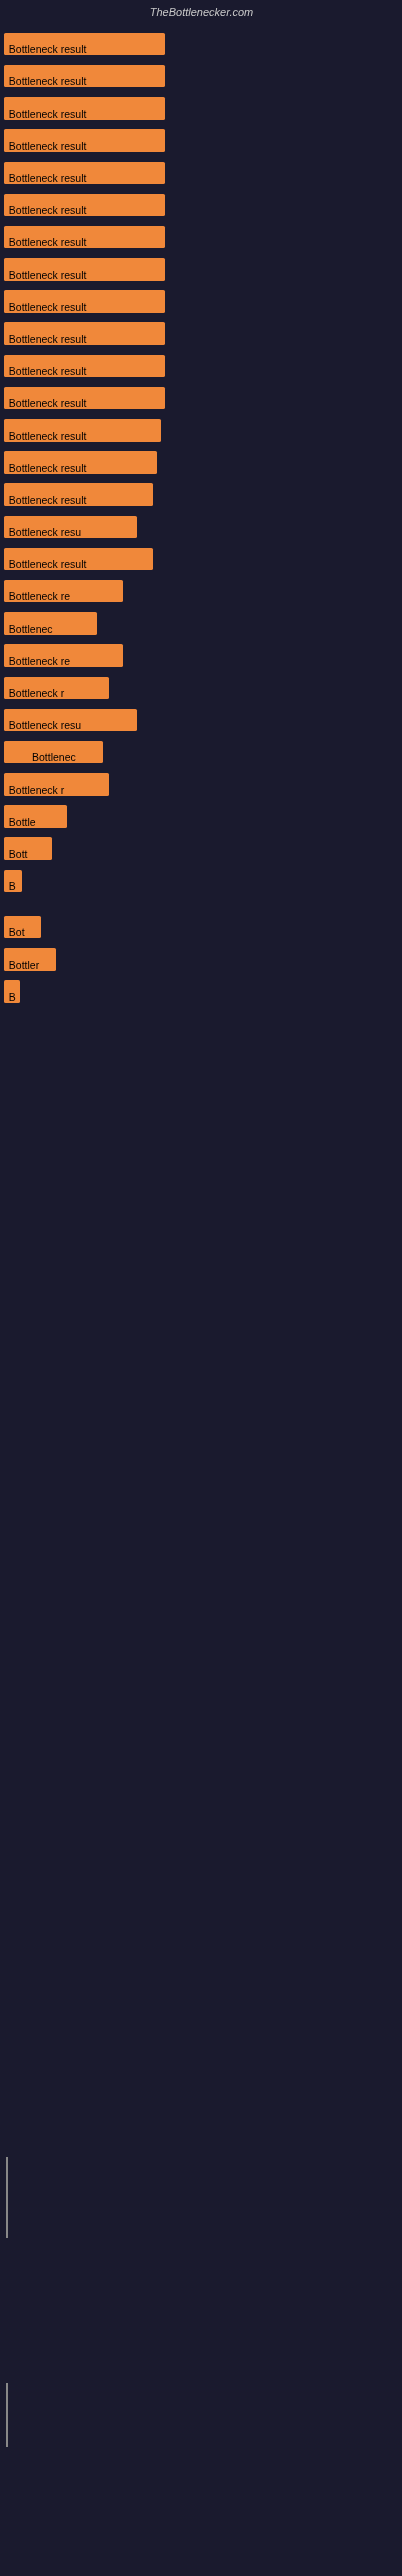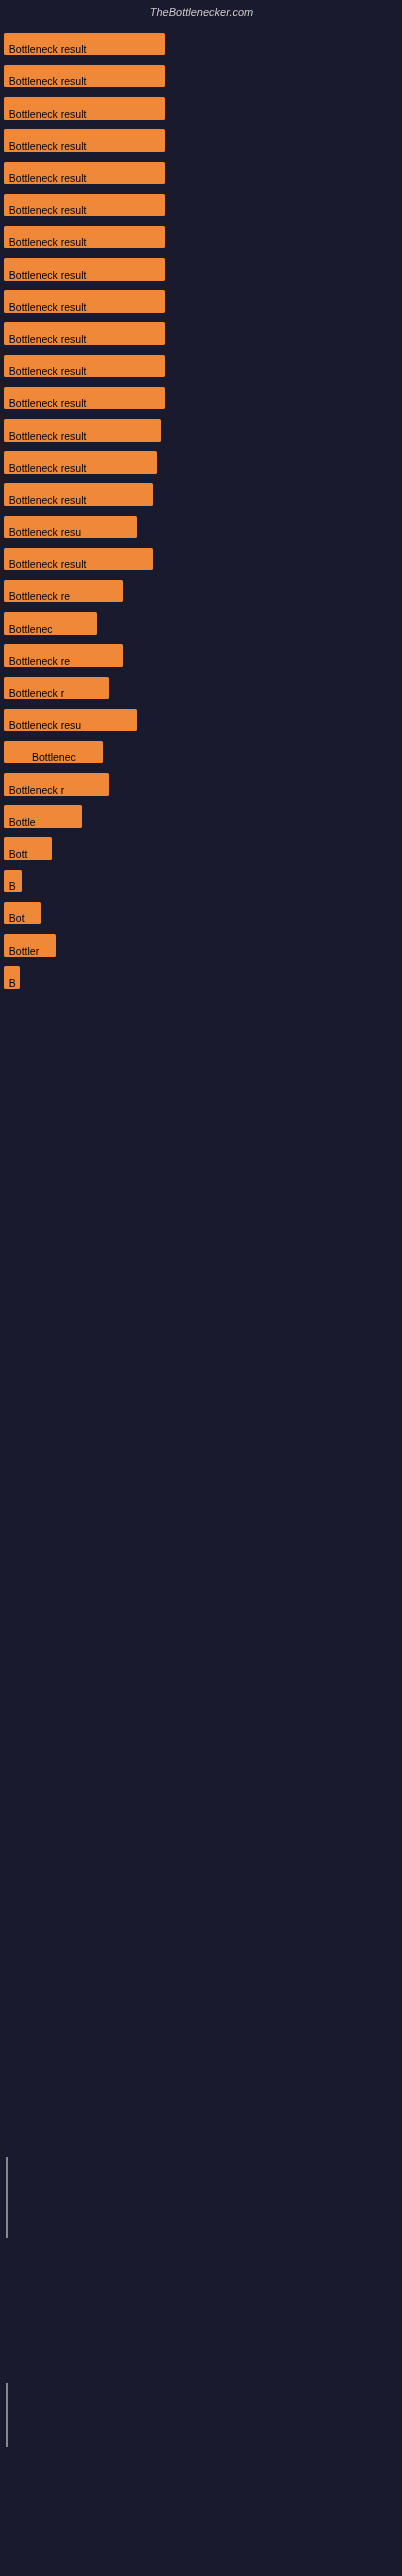--- a/index.html
+++ b/index.html
@@ -181,36 +181,36 @@
       <div class="bar" style="width: 99px; padding-left: 28px;">
         <span class="bar-label">Bottlenec</span>
       </div>
     </div>
     <div class="bar-row">
       <div class="bar" style="width: 105px;">
         <span class="bar-label">Bottleneck r</span>
       </div>
     </div>
     <div class="bar-row">
-      <div class="bar" style="width: 78px;">
+      <div class="bar" style="width: 63px;">
         <span class="bar-label">Bottle</span>
       </div>
     </div>
     <div class="bar-row">
       <div class="bar" style="width: 48px;">
         <span class="bar-label">Bott</span>
       </div>
     </div>
     <div class="bar-row">
       <div class="bar" style="width: 17.7px;">
         <span class="bar-label">B</span>
       </div>
     </div>
     <div class="bar-row">
-      <div class="bar" style="width: 37px;">
+      <div class="bar" style="width: 37px; margin-top: 14px;">
         <span class="bar-label">Bot</span>
       </div>
     </div>
     <div class="bar-row">
       <div class="bar" style="width: 52px;">
         <span class="bar-label">Bottler</span>
       </div>
     </div>
     <div class="bar-row">
       <div class="bar" style="width: 16px;">

